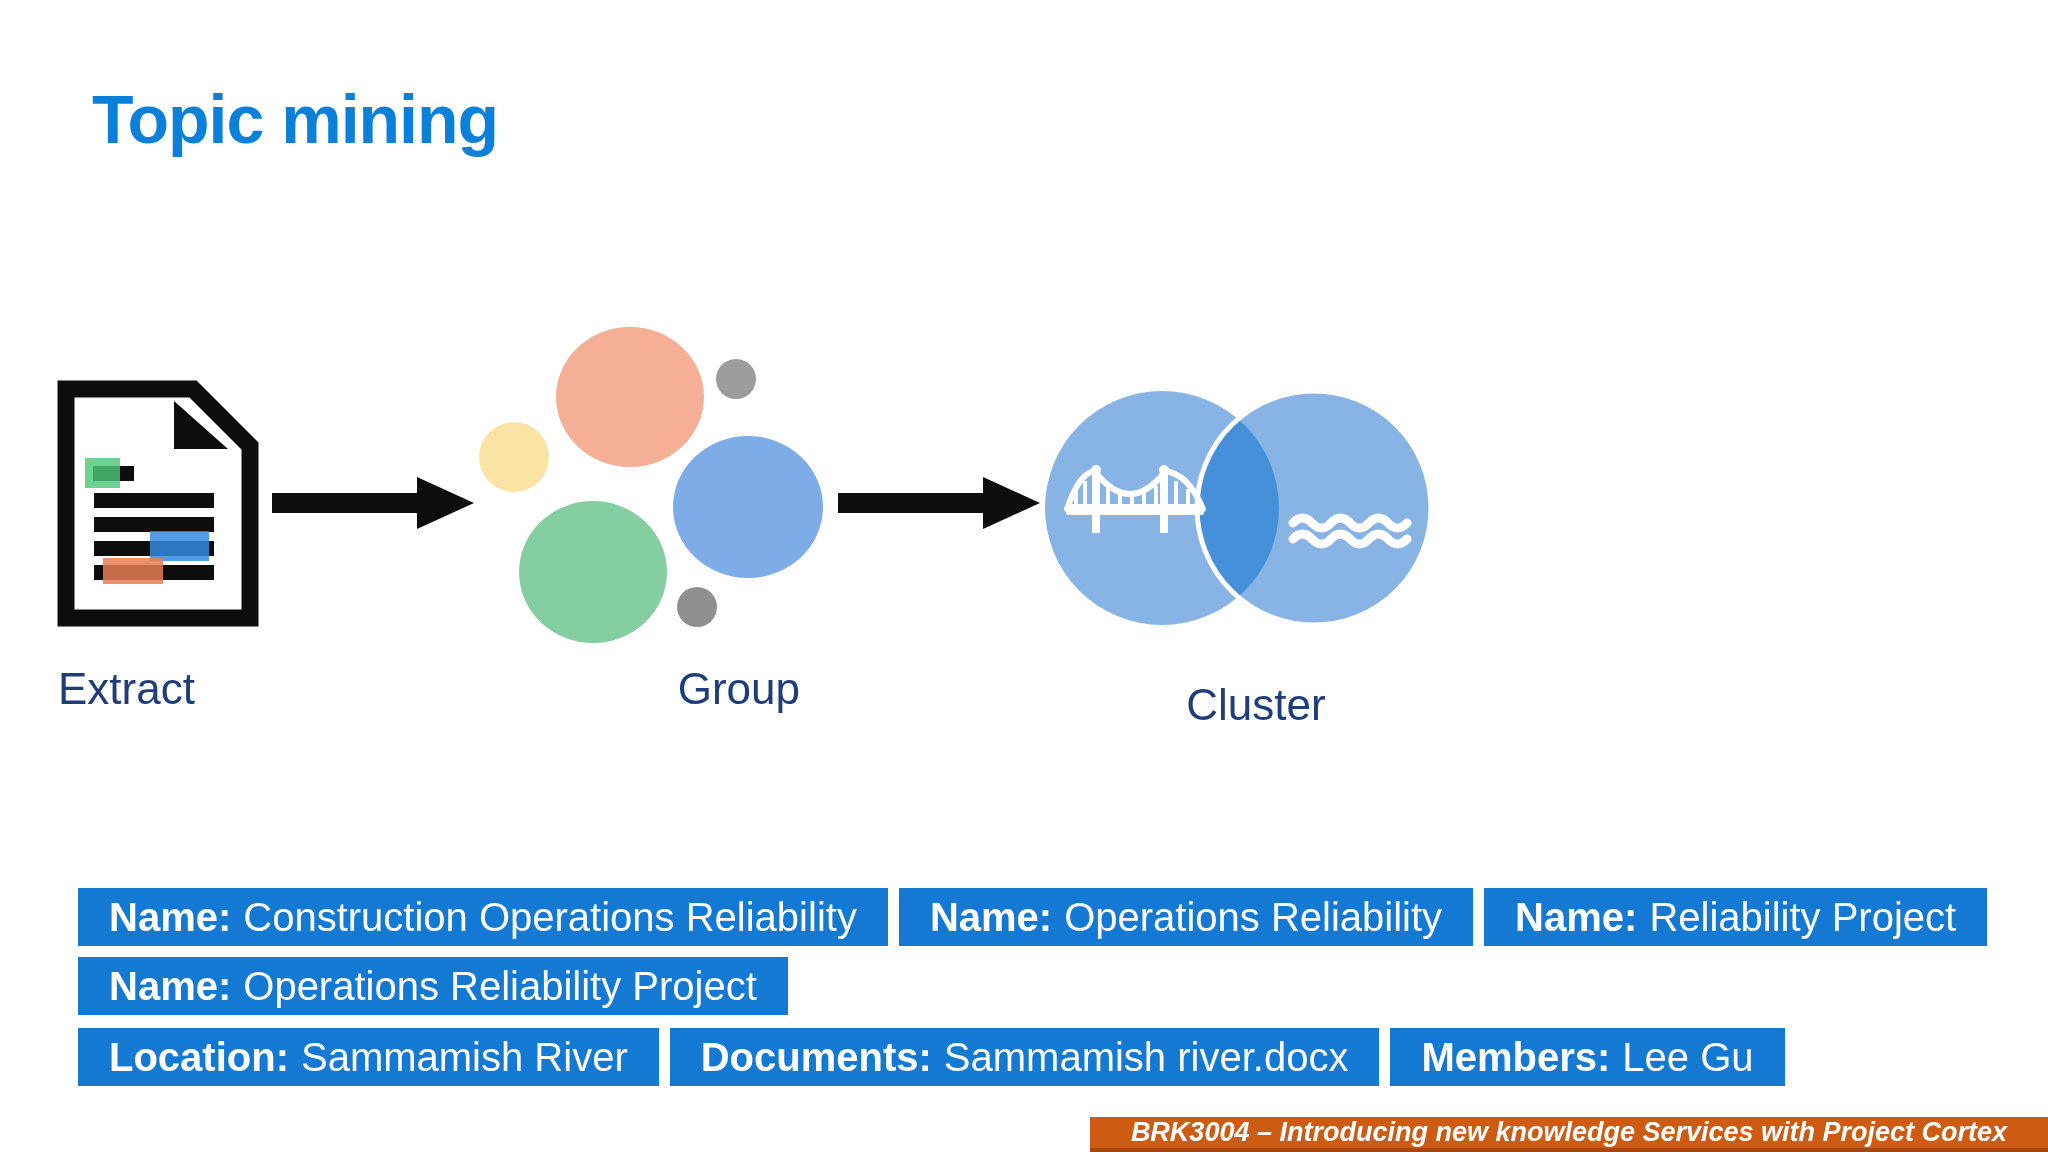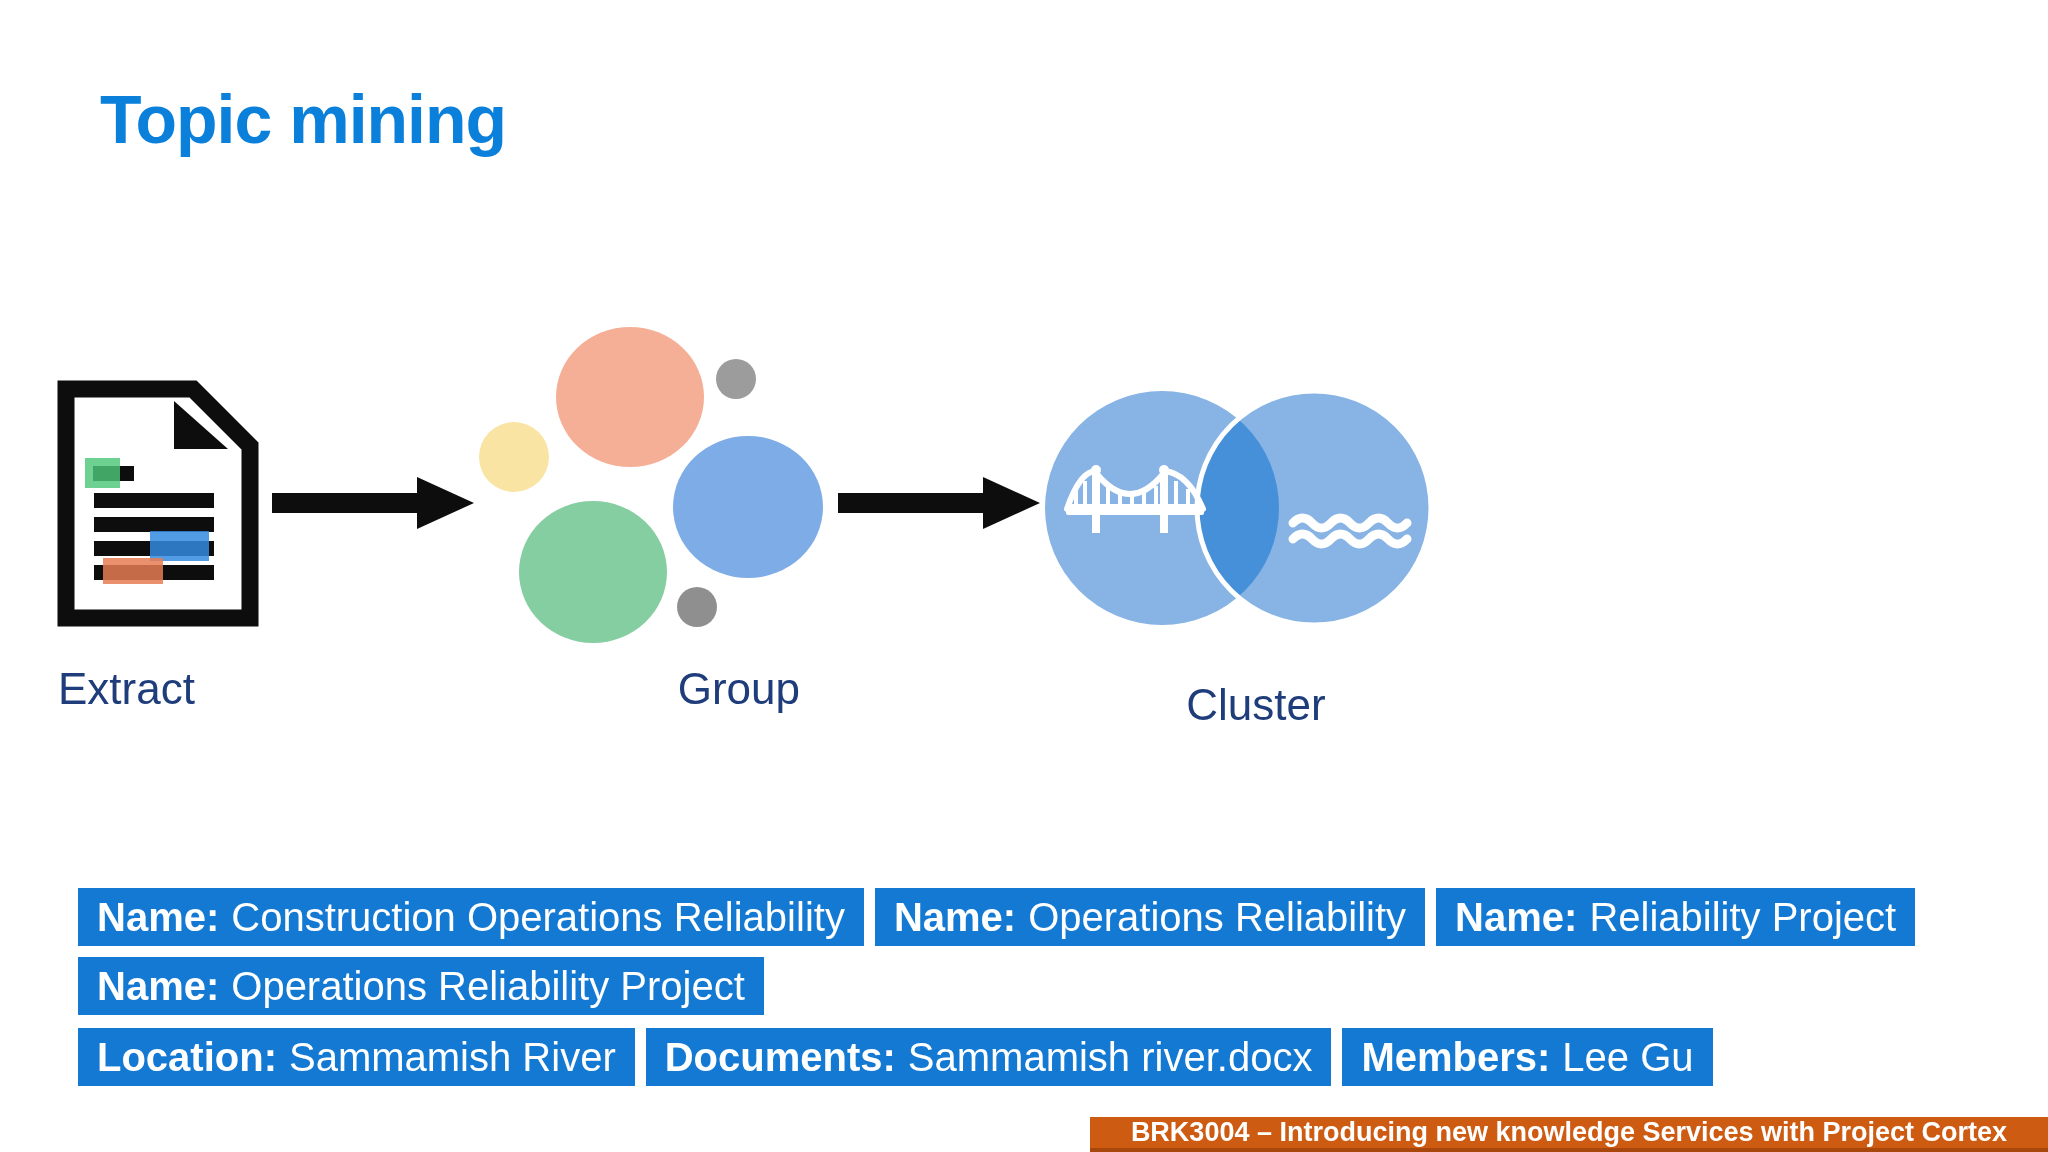--- a/index.html
+++ b/index.html
@@ -5,21 +5,21 @@
   html,body{margin:0;padding:0;}
   body{
     width:2048px;height:1152px;position:relative;overflow:hidden;
     background:#ffffff;
     font-family:"Liberation Sans", sans-serif;
   }
   .abs{position:absolute;}
 
   
   #title{
-    left:100px;top:80px;
+    left:92px;top:80px;
     font-size:68px;font-weight:700;letter-spacing:-1px;
     color:#0a80db;
   }
 
   
   .step-label{
     top:664px;
     font-size:44px;color:#1f3d7a;
   }
   #label-extract{left:58px;}
@@ -30,32 +30,33 @@
   .tag-row{
     left:78px;
     display:flex;gap:11px;align-items:stretch;
   }
   #tag-row-1{top:888px;}
   #tag-row-2{top:957px;}
   #tag-row-3{top:1028px;}
   .tag-box{
     background:#1379d2;color:#ffffff;
     min-height:58px;display:flex;align-items:center;
-    padding:0 19px;white-space:nowrap;
+    padding:0 31px;white-space:nowrap;
     font-size:40px;
   }
   .tag-box b{font-weight:700;margin-right:12px;}
 
   
   #footer-banner{
     left:1090px;top:1117px;width:958px;height:31px;
     background:#ce5b12;border-bottom:4px solid #a8470b;
     display:flex;align-items:center;justify-content:center;
     color:#ffffff;font-size:27px;font-weight:700;
     white-space:nowrap;
+    font-style:italic;
   }
 </style>
 </head>
 <body>
 
 <div id="title" class="abs">Topic mining</div>
 
 <svg class="abs" style="left:56px;top:379px" width="204" height="250" viewBox="0 0 204 250">
   <path d="M10 10 H137 L194 67 V239 H10 Z" fill="#ffffff" stroke="#0d0d0d" stroke-width="17" stroke-linejoin="miter"></path>
   <path d="M118 22 L118 70 L172 70 Z" fill="#0d0d0d"></path>

